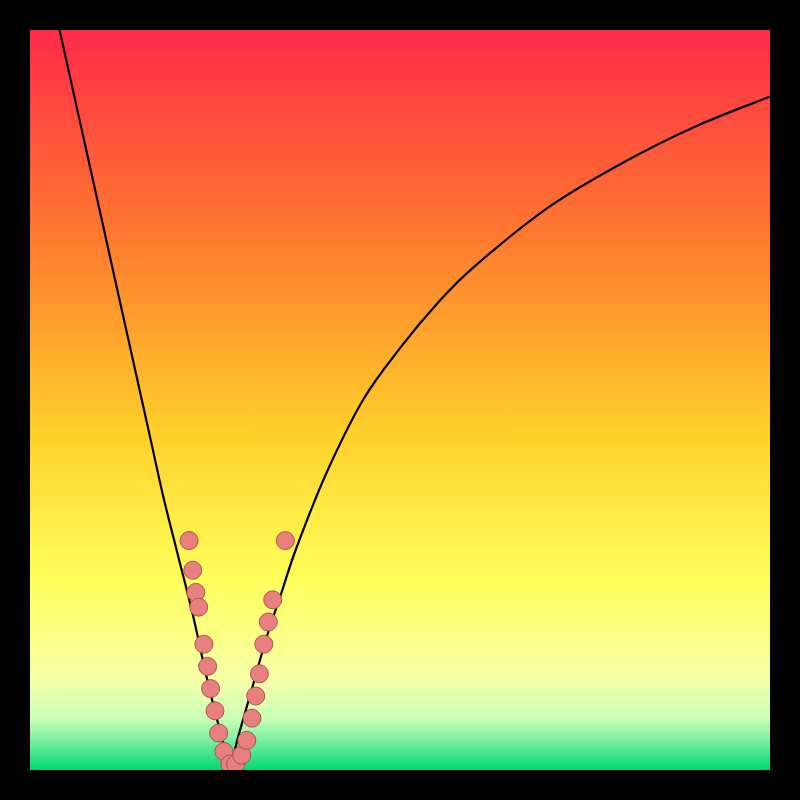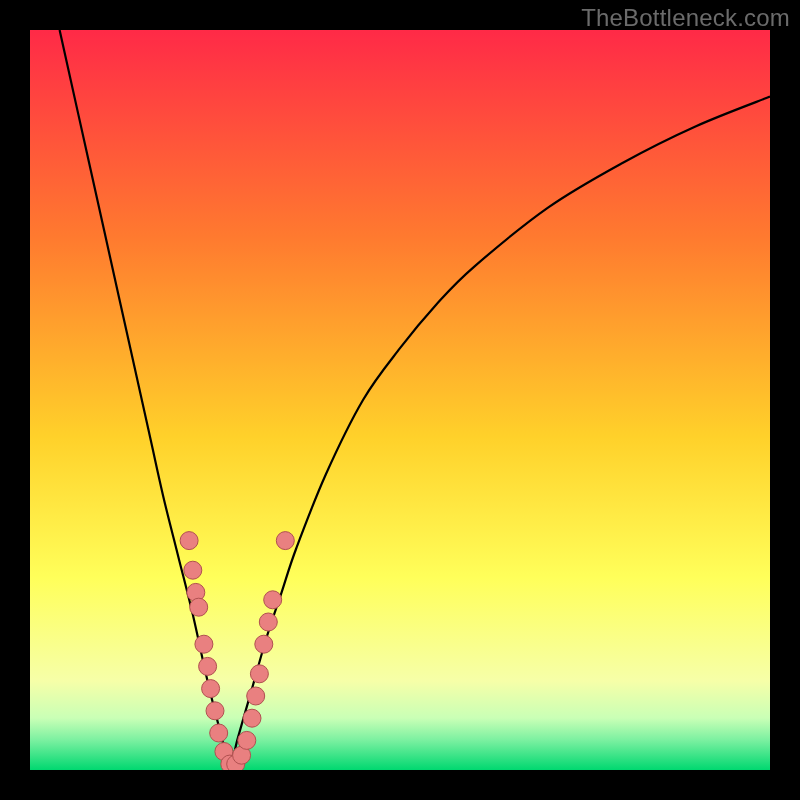--- a/index.html
+++ b/index.html
@@ -93,14 +93,13 @@
           <circle cx="225.7" cy="666.0" r="9" fill="#e98080" stroke="#b05050" stroke-width="1"></circle>
           <circle cx="229.4" cy="643.8" r="9" fill="#e98080" stroke="#b05050" stroke-width="1"></circle>
           <circle cx="233.8" cy="614.2" r="9" fill="#e98080" stroke="#b05050" stroke-width="1"></circle>
           <circle cx="238.3" cy="592.0" r="9" fill="#e98080" stroke="#b05050" stroke-width="1"></circle>
           <circle cx="242.7" cy="569.8" r="9" fill="#e98080" stroke="#b05050" stroke-width="1"></circle>
           <circle cx="255.3" cy="510.6" r="9" fill="#e98080" stroke="#b05050" stroke-width="1"></circle>
         </g>
     </svg>
   </div>
 
-  <div class="watermark">TheBottleneck.com</div>
 </div>
 
 </body></html>

